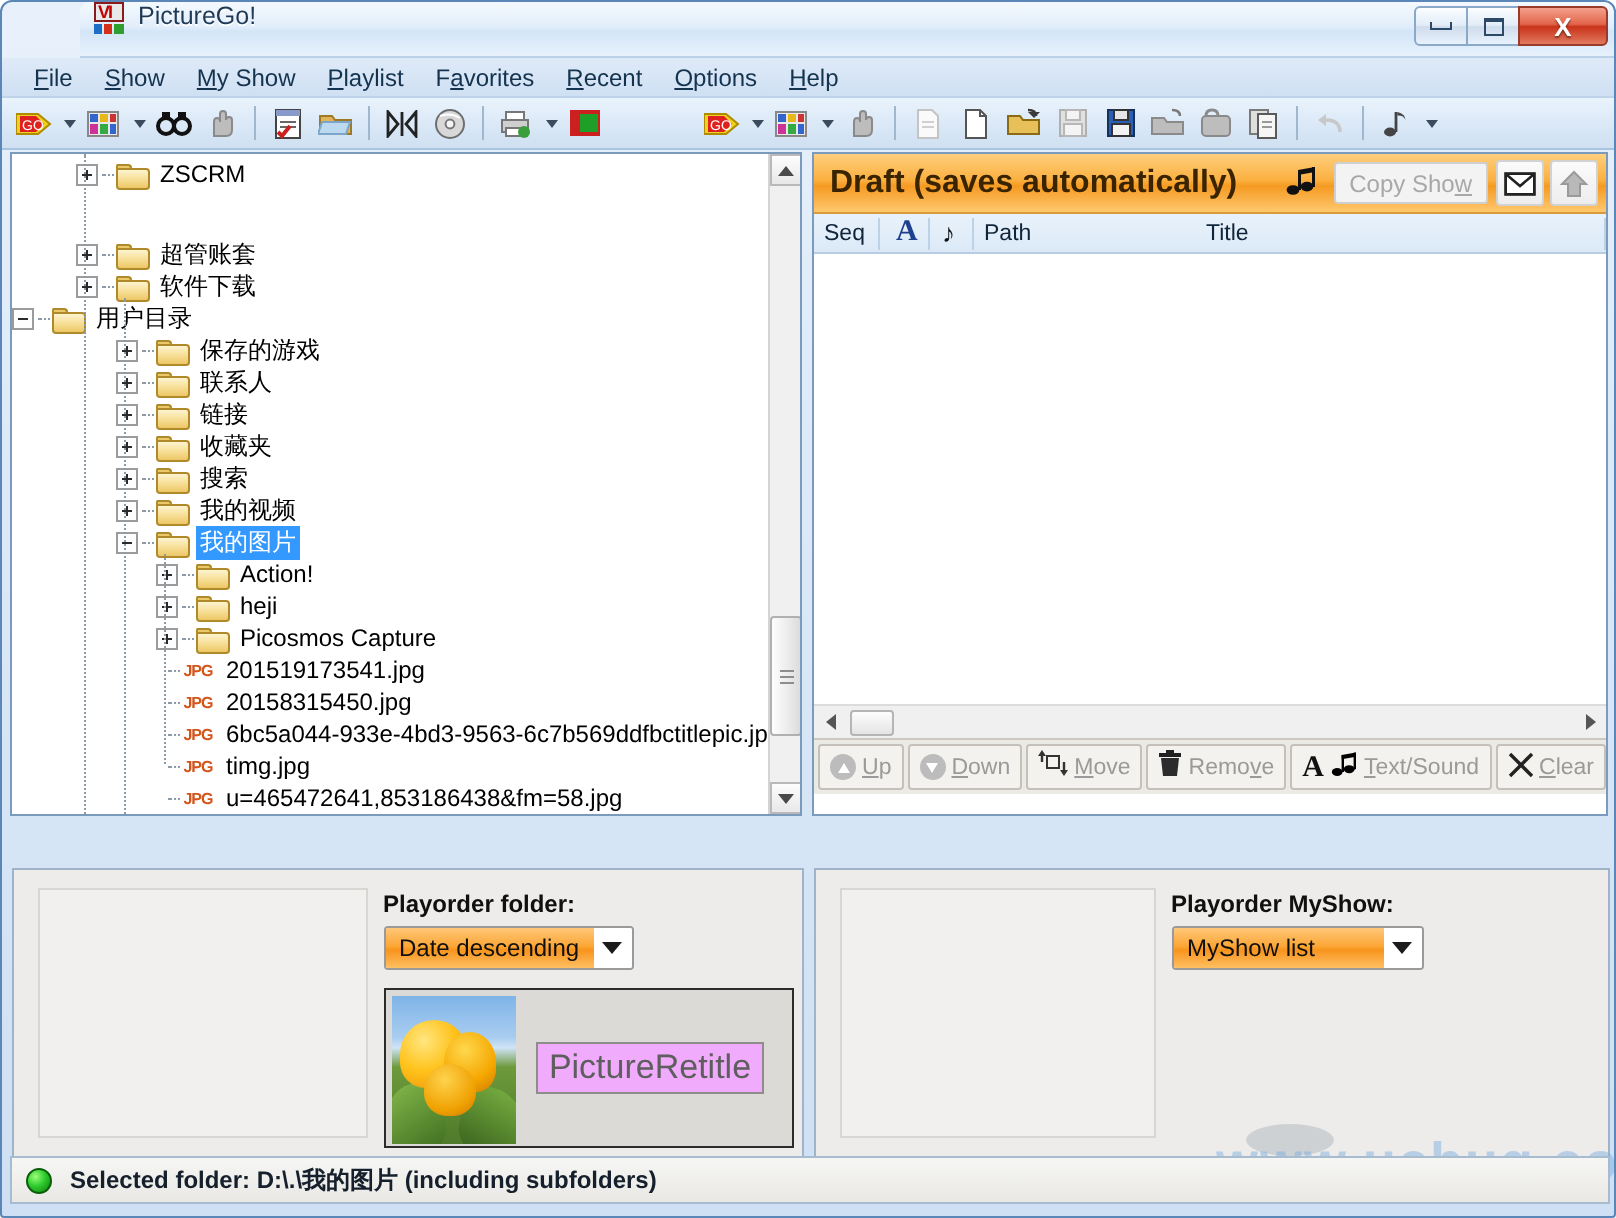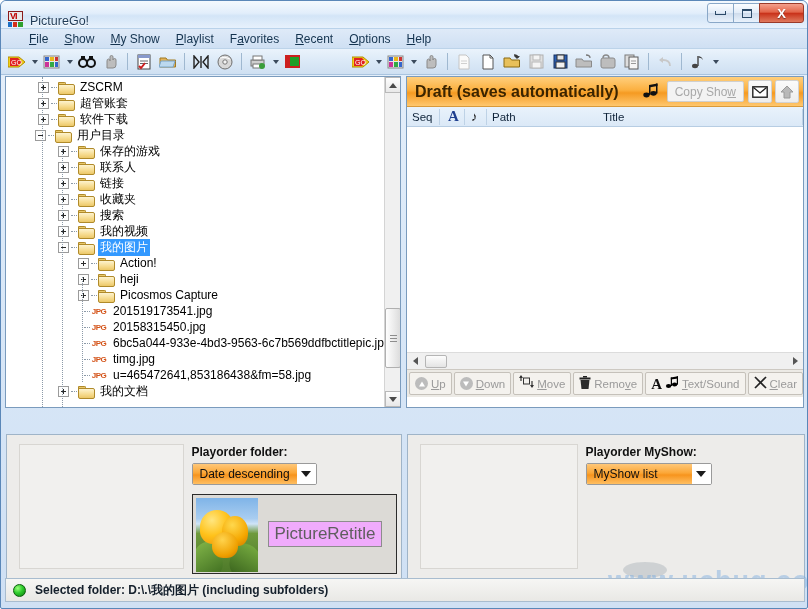--- a/index.html
+++ b/index.html
@@ -22,22 +22,23 @@
     border-radius: 6px 6px 2px 2px;
     overflow: hidden;
   }
 
   
   .titlebar {
     position: relative;
     height: 28px;
     background: linear-gradient(180deg,#f4f9fe 0%, #e2eefb 45%, #d3e5f7 55%, #e7f1fc 100%);
     border-bottom: 1px solid #b9d2ea;
-    display: flex; align-items: flex-end;
+    display: flex; align-items: flex-start;
     border-radius: 5px 5px 0 0;
+    margin-left: 39px;
   }
   .app-icon {
     width: 17px; height: 17px;
     margin-left: 6px; margin-right: 6px;
     position: relative;
     flex: none;
   }
   .app-icon .ai-top {
     position:absolute; left:1px; top:0px; width:15px; height:10px;
     background:#e8e8e8; border:1px solid #8a1b1b;
@@ -78,21 +79,21 @@
   .glyph-max { width: 10px; height: 9px; border: 1px solid #2c4a68; border-top-width: 2px; }
   .glyph-close { color: #fff; font-size: 13px; font-weight: bold; line-height: 13px;
                  text-shadow: 0 1px 1px rgba(0,0,0,.45); font-family:"Liberation Sans",sans-serif;}
 
   
   .menubar {
     height: 20px;
     background: linear-gradient(180deg,#dfeaf8 0%, #cfe0f3 100%);
     border-bottom: 1px solid #bcd3e9;
     display: flex; align-items: center;
-    padding-left: 20px;
+    padding-left: 8px;
   }
   .menu-item {
     font-size: 12px; color: #14334f;
     padding: 1px 8px;
     cursor: default;
     white-space: nowrap;
   }
   .menu-item u { text-decoration: underline; }
 
   
@@ -714,35 +715,35 @@
       <div class="tree-inner">
 
 
         <div class="tnode" style="padding-left:32px;">
           <div class="expander plus"></div>
           <div class="dots"></div>
           <div class="folder"></div>
           <span class="tlabel">ZSCRM</span>
         </div>
 
+        <div class="tnode" style="padding-left:32px;margin-top:24px;">
+          <div class="expander plus"></div>
+          <div class="dots"></div>
+          <div class="folder"></div>
+          <span class="tlabel">超管账套</span>
+        </div>
+
         <div class="tnode" style="padding-left:32px;">
           <div class="expander plus"></div>
           <div class="dots"></div>
           <div class="folder"></div>
-          <span class="tlabel">超管账套</span>
-        </div>
-
-        <div class="tnode" style="padding-left:32px;">
-          <div class="expander plus"></div>
-          <div class="dots"></div>
-          <div class="folder"></div>
           <span class="tlabel">软件下载</span>
         </div>
 
-        <div class="tnode" style="margin-left:29px;">
+        <div class="tnode" style="">
           <div class="expander"></div>
           <div class="dots"></div>
           <div class="folder"></div>
           <span class="tlabel">用户目录</span>
         </div>
 
         <div class="tnode" style="padding-left:52px;">
           <div class="expander plus"></div>
           <div class="dots"></div>
           <div class="folder"></div>

